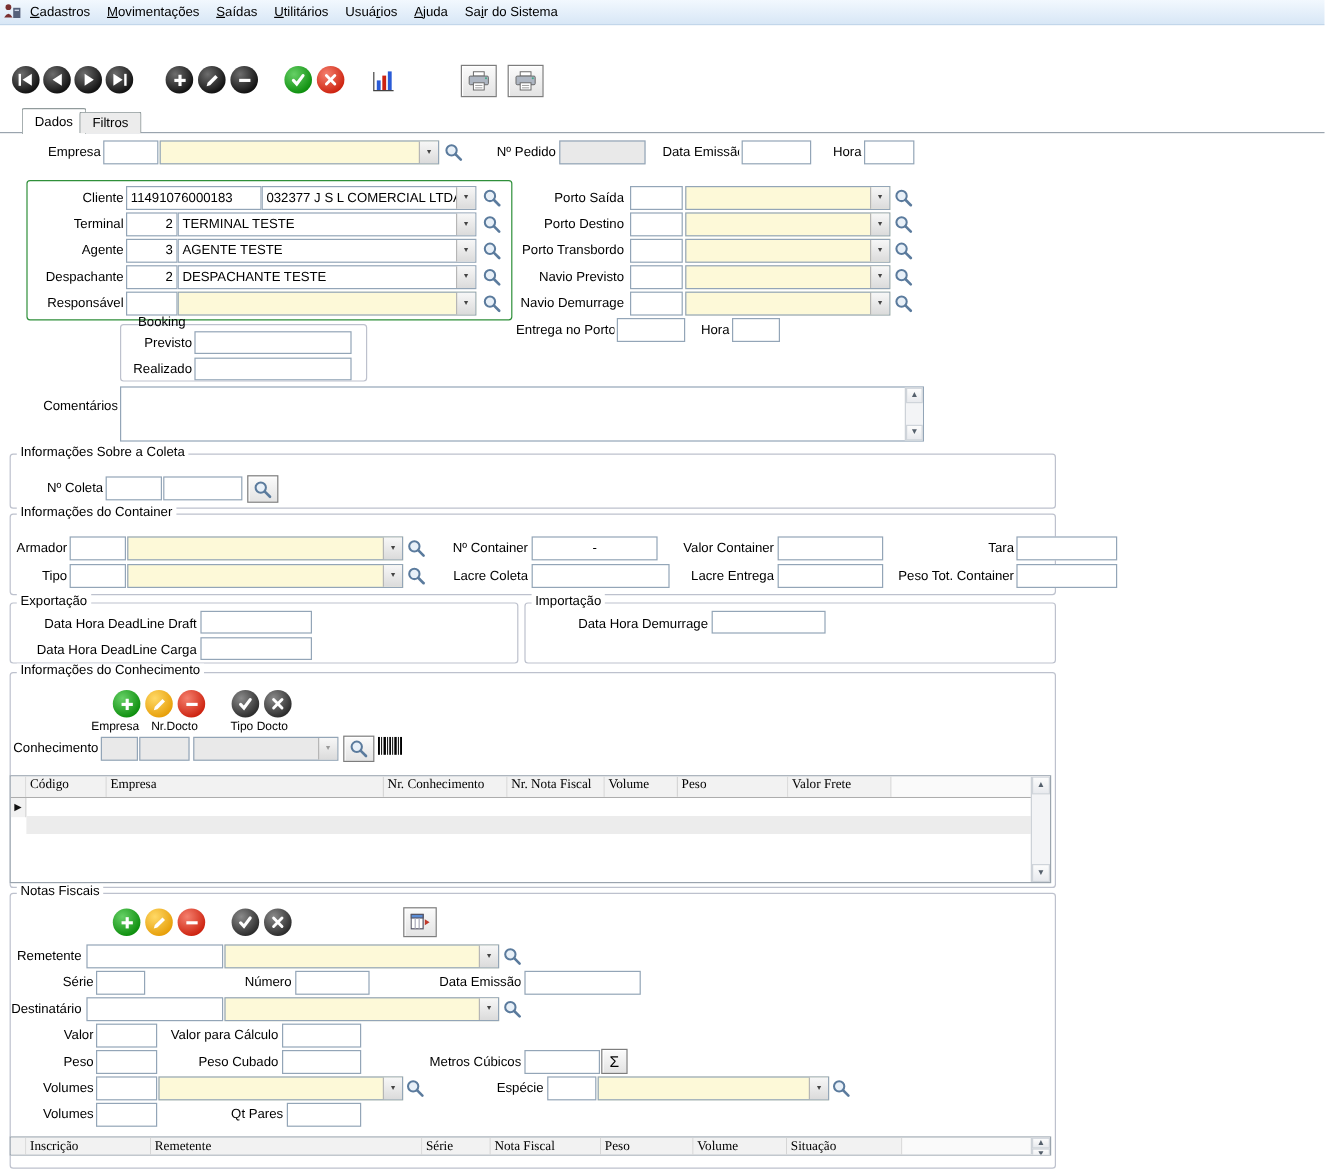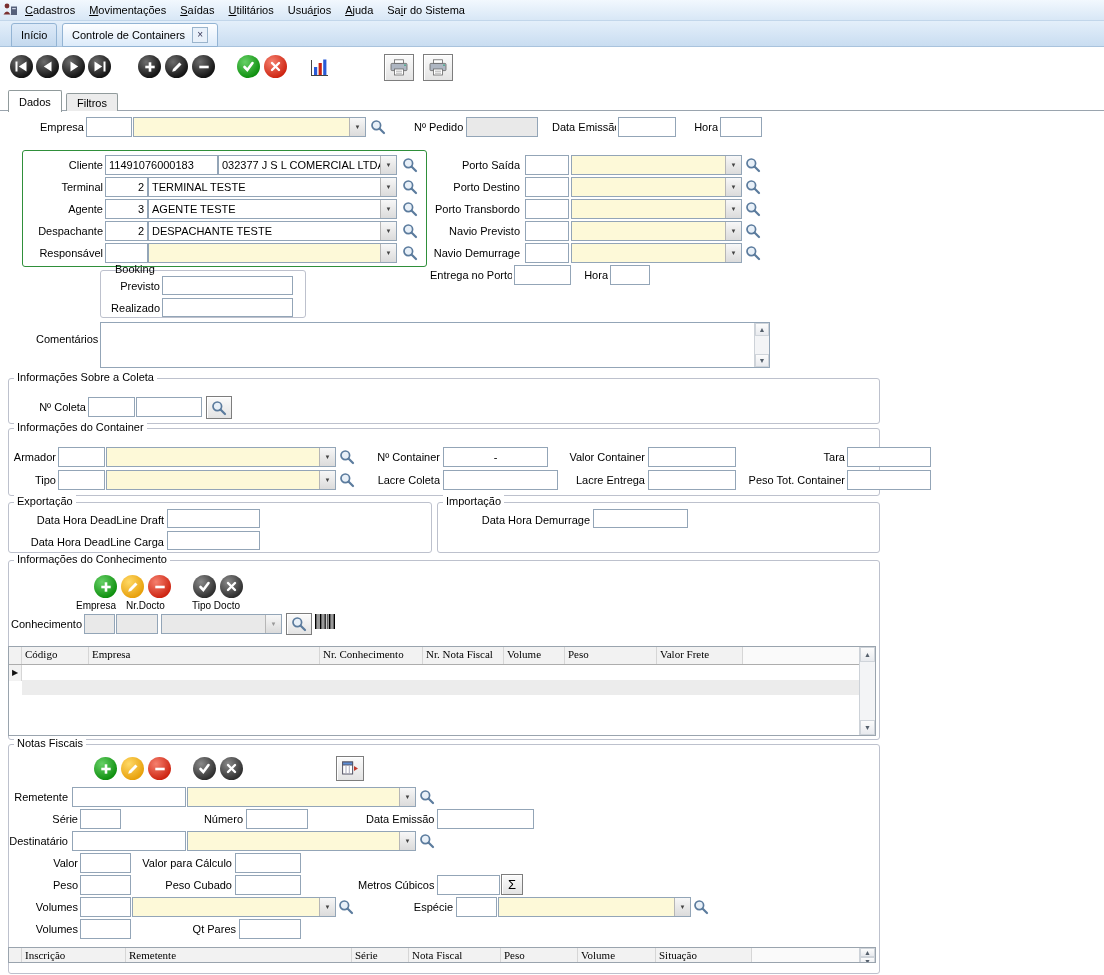--- a/index.html
+++ b/index.html
@@ -22,21 +22,21 @@
   .c-black{background:radial-gradient(circle at 35% 30%,#6d6d6d,#141414 72%);}
   .c-dark{background:radial-gradient(circle at 35% 30%,#8a8a8a,#2c2c2c 75%);}
   .c-green{background:radial-gradient(circle at 35% 30%,#66d066,#0e8f0e 75%);}
   .c-red{background:radial-gradient(circle at 35% 30%,#f5806e,#cd2310 75%);}
   .c-yellow{background:radial-gradient(circle at 35% 30%,#ffd966,#e69d06 78%);}
   .btn3d{position:absolute;background:linear-gradient(#fbfbfb,#e3e3e3);border:1px solid #7d7d7d;
          box-shadow:inset 1px 1px 0 #fff;display:flex;align-items:center;justify-content:center;box-sizing:border-box;}
   
   .ptab{position:absolute;display:flex;align-items:center;padding:0 10px;border:1px solid #919b9c;border-bottom:none;
         border-radius:2px 2px 0 0;background:#ececec;z-index:2;white-space:nowrap;}
-  .ptab.active{background:#fff;}
+  .ptab.active{background:#fff;margin-left:10px;}
   .hline{position:absolute;border-top:1px solid #9aa4ae;z-index:1;}
   
   .lbl{position:absolute;height:20px;line-height:20px;text-align:right;white-space:nowrap;overflow:hidden;}
   .lbll{text-align:left;}
   .fld{position:absolute;height:20px;background:#fff;border:1px solid #93a5b7;box-sizing:border-box;
        line-height:18px;padding:0 3px;overflow:hidden;white-space:nowrap;}
   .req{background:#fdf9d8;}
   .dis{background:#e9e9e9;}
   .num{text-align:right;}
   .ctr{text-align:center;}
@@ -78,29 +78,20 @@
     </svg>
     <span class="mi"><u>C</u>adastros</span>
     <span class="mi"><u>M</u>ovimentações</span>
     <span class="mi"><u>S</u>aídas</span>
     <span class="mi"><u>U</u>tilitários</span>
     <span class="mi">Usuá<u>r</u>ios</span>
     <span class="mi"><u>A</u>juda</span>
     <span class="mi">Sa<u>i</u>r do Sistema</span>
   </div>
 
-  <div class="tabstrip">
-    <div class="tab inactive" style="left:11px">
-      <span>Início</span>
-    </div>
-    <div class="tab" style="left:62px">
-      <span>Controle de Containers</span>
-      <span class="tabclose">×</span>
-    </div>
-  </div>
 
   <div>
     <div class="circle c-black" style="left:10px;top:55px">
       <svg width="13" height="11" viewBox="0 0 13 11">
           <rect x="0.5" y="0.5" width="2" height="10" fill="#fff"></rect>
           <polygon points="11.5,0.5 11.5,10.5 3.8,5.5" fill="#fff"></polygon>
         </svg>
       </div>
     <div class="circle c-black" style="left:36px;top:55px">
       <svg width="10" height="11" viewBox="0 0 10 11">

